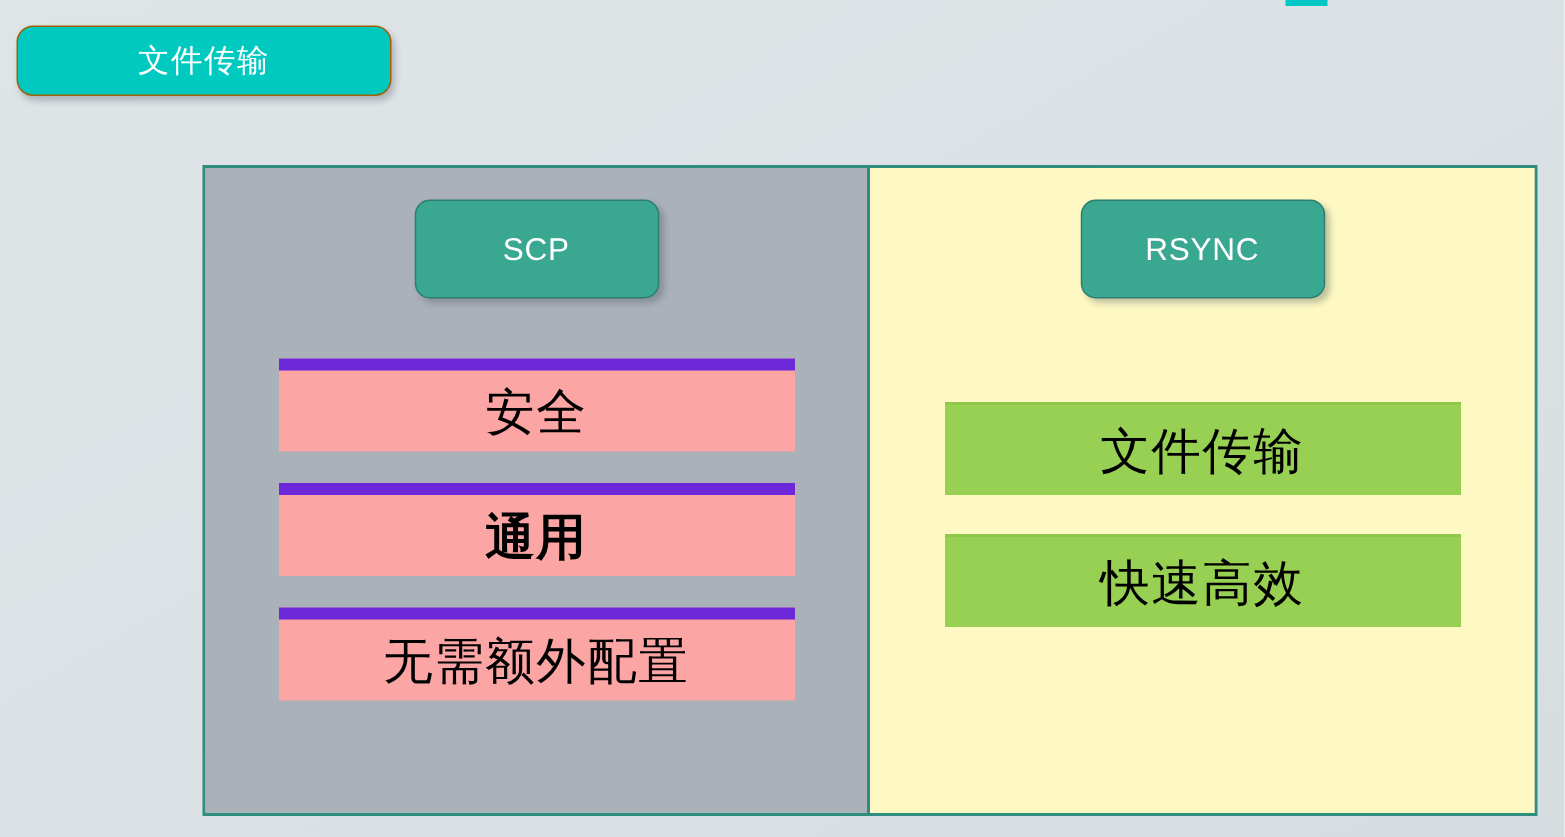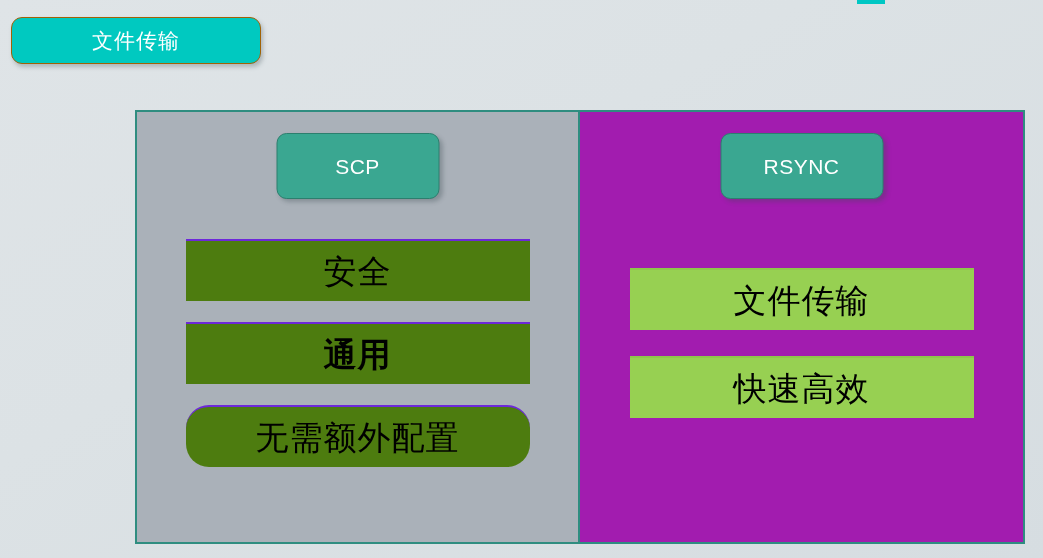--- a/index.html
+++ b/index.html
@@ -67,21 +67,21 @@
     box-sizing: border-box;
     padding-left: 16px;
   }
   .panel-left {
     width: 445px;
     background: #aab1b9;
     border-right: 2px solid #2f8d80;
   }
   .panel-right {
     width: 445px;
-    background: #a21caf;
+    background: #fef9c3;
   }
 
   
   .node-btn {
     position: absolute;
     top: 21px;
     left: 50%;
     transform: translateX(-50%);
     width: 163px;
     height: 66px;
@@ -113,32 +113,32 @@
     align-items: center;
     justify-content: center;
   }
   .feature .label {
     color: #000000;
     font-size: 33px;
     line-height: 1;
     letter-spacing: 1px;
   }
   .feature-blue {
-    background: #4d7c0f;
-    border-top: 2px solid #6d28d9;
+    background: #fca5a5;
+    border-top: 8px solid #6d28d9;
     align-items: center;
   }
   .feature-green {
     background: #97d052;
     border-top: 2px solid #8ec74a;
   }
 
   .f-blue-0 { top: 127px; }
   .f-blue-1 { top: 210px; font-weight: bold; }
-  .f-blue-2 { top: 293px; border-radius: 23px; }
+  .f-blue-2 { top: 293px; }
 
   .f-green-0 { top: 156px; }
   .f-green-1 { top: 244px; }
 </style>
 </head>
 <body>
 
 <div class="top-fragment"></div>
 
 <div class="title-pill">

